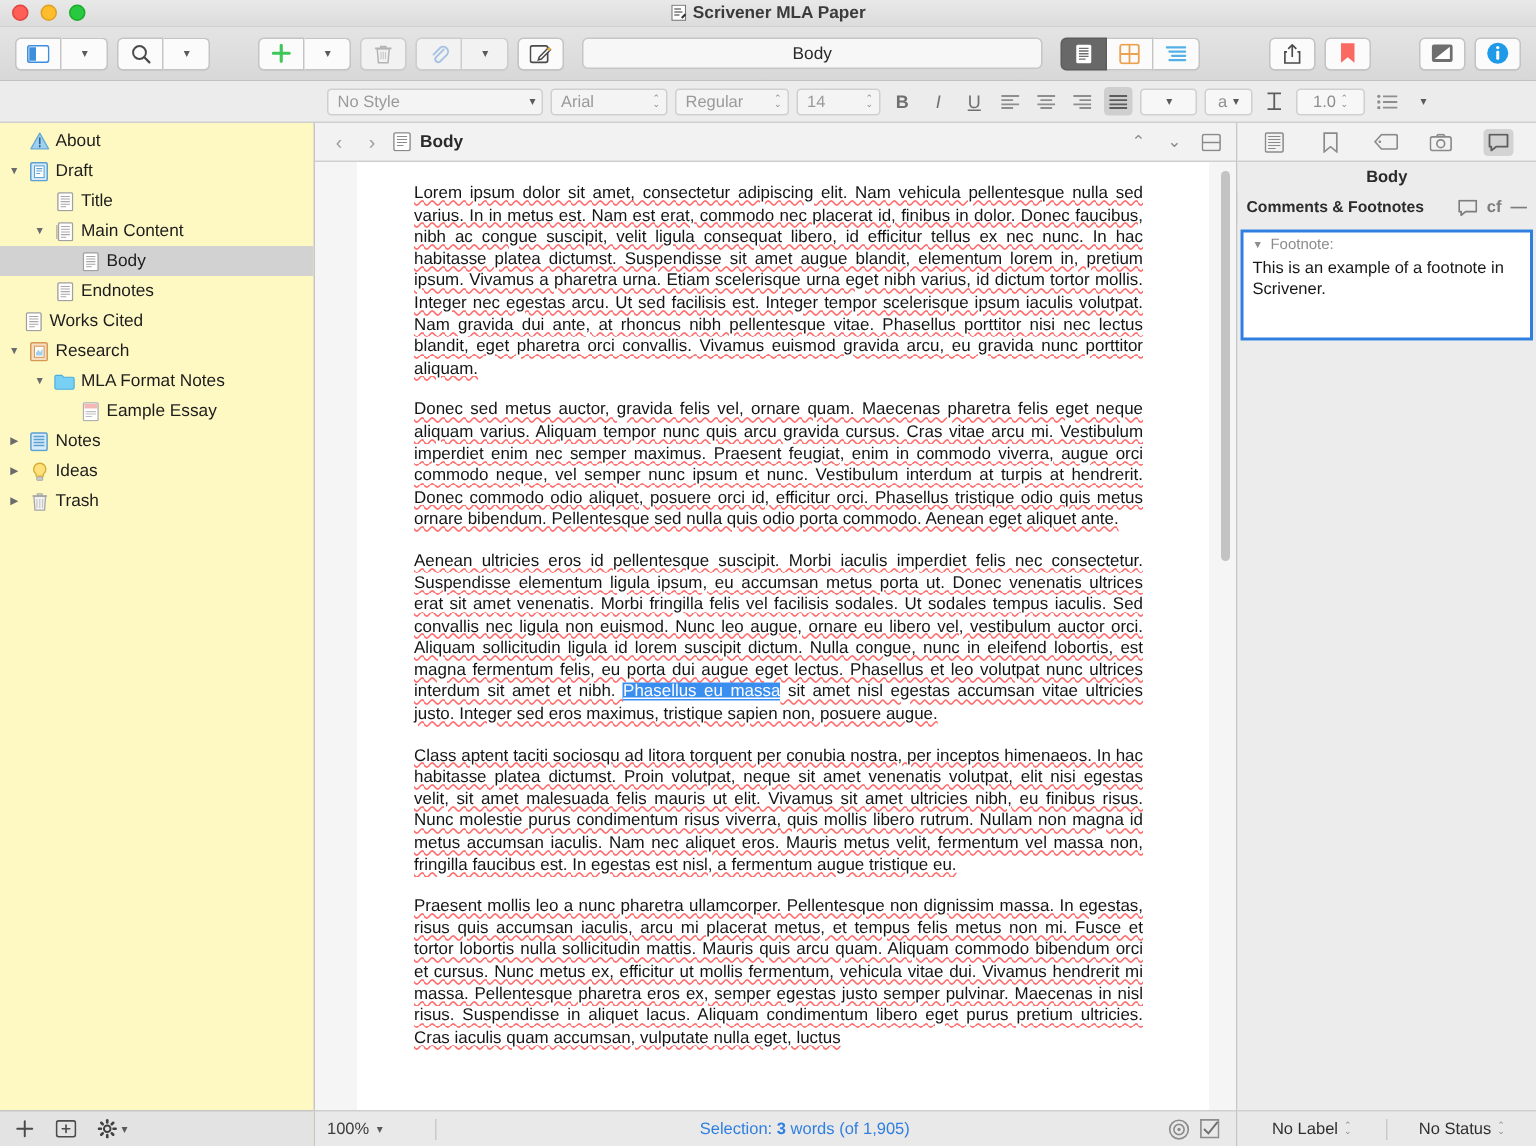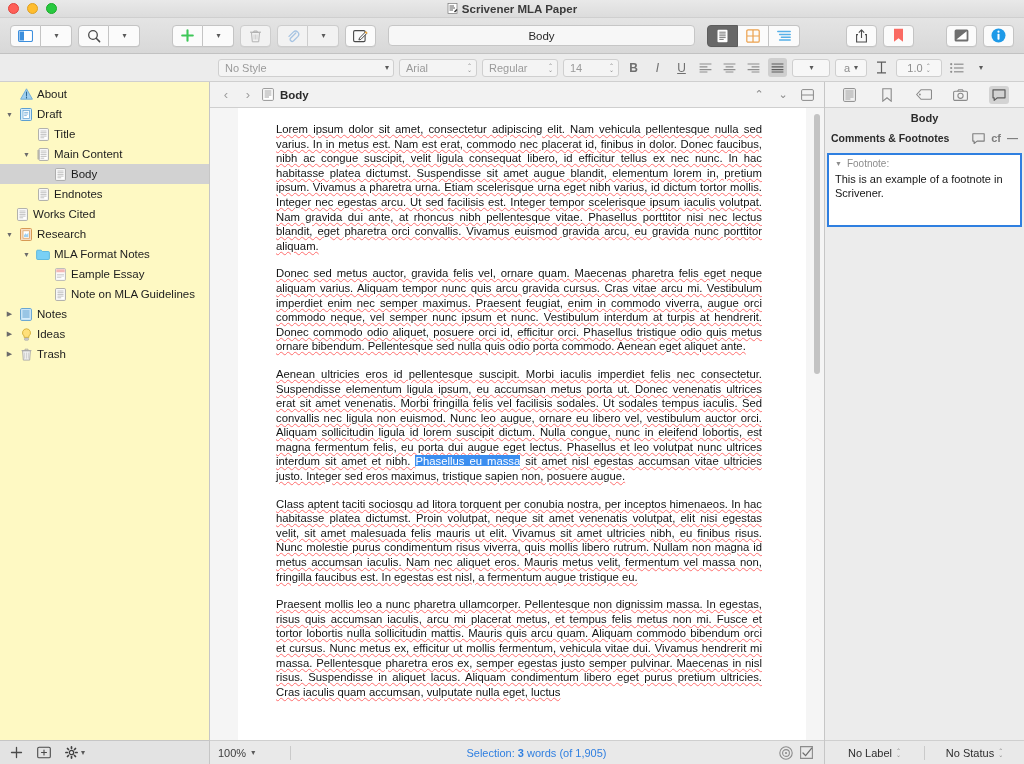--- a/index.html
+++ b/index.html
@@ -67,21 +67,21 @@
     background: #ececec; border-bottom: 1px solid #cfcfcf;
     display: flex; align-items: center; gap: 5px;
     padding-left: 218px;
   }
   .fb-field {
     height: 18px; background: #f4f4f4; border: .5px solid #cfcfcf;
     border-radius: 3px; display: flex; align-items: center;
     font-size: 11px; color: #9a9a9a; padding: 0 4px 0 6px; gap: 4px;
   }
   .fb-field .sp { flex: 1; }
-  .fb-style { width: 176px; }
+  .fb-style { width: 144px; }
   .fb-font { width: 78px; }
   .fb-weight { width: 76px; }
   .fb-size { width: 56px; }
   .fb-btn {
     width: 19px; height: 19px; display: flex; align-items: center;
     justify-content: center; color: #8e8e8e; font-size: 12px; border-radius: 3px;
   }
   .fb-btn.on { background: #cfcfcf; }
   .fb-boxed {
     height: 18px; background: #f7f7f7; border: .5px solid #cfcfcf;
@@ -533,30 +533,20 @@
           <div class="bi" style="padding-left: 38px;">
             <span class="disc"></span>
             <span class="bico">
               <svg width="11" height="13" viewBox="0 0 11 13">
                 <rect x="0.6" y="0.6" width="9.8" height="11.8" rx="0.8" fill="#fff" stroke="#b0b0b0" stroke-width="0.9"></rect>
                 <rect x="1.3" y="1.3" width="8.4" height="3" fill="#f4b7b4"></rect>
                 <path d="M2 6.4 h7 M2 8 h7 M2 9.6 h4.4" stroke="#c0c0c0" stroke-width="0.7"></path>
               </svg>
             </span>
             <span>Eample Essay</span>
-          </div>
-          <div class="bi" style="padding-left: 38px;">
-            <span class="disc"></span>
-            <span class="bico">
-              <svg width="11" height="13" viewBox="0 0 11 13">
-                <rect x="0.6" y="0.6" width="9.8" height="11.8" rx="0.8" fill="#fff" stroke="#a0a0a0" stroke-width="0.9"></rect>
-                <path d="M2.4 3 h6.2 M2.4 4.7 h6.2 M2.4 6.4 h6.2 M2.4 8.1 h6.2 M2.4 9.8 h3.8" stroke="#a8a8a8" stroke-width="0.7"></path>
-              </svg>
-            </span>
-            <span>Note on MLA Guidelines</span>
           </div>
           <div class="bi" style="padding-left: 4px;">
             <span class="disc">▶</span>
             <span class="bico">
               <svg width="12" height="13" viewBox="0 0 12 13">
                 <rect x="0.6" y="0.6" width="10.8" height="11.8" rx="1" fill="#d6ecfa" stroke="#5d9fd0" stroke-width="1"></rect>
                 <path d="M2.4 3 h7.2 M2.4 5 h7.2 M2.4 7 h7.2 M2.4 9 h7.2" stroke="#5d9fd0" stroke-width="1"></path>
               </svg>
             </span>
             <span>Notes</span>

